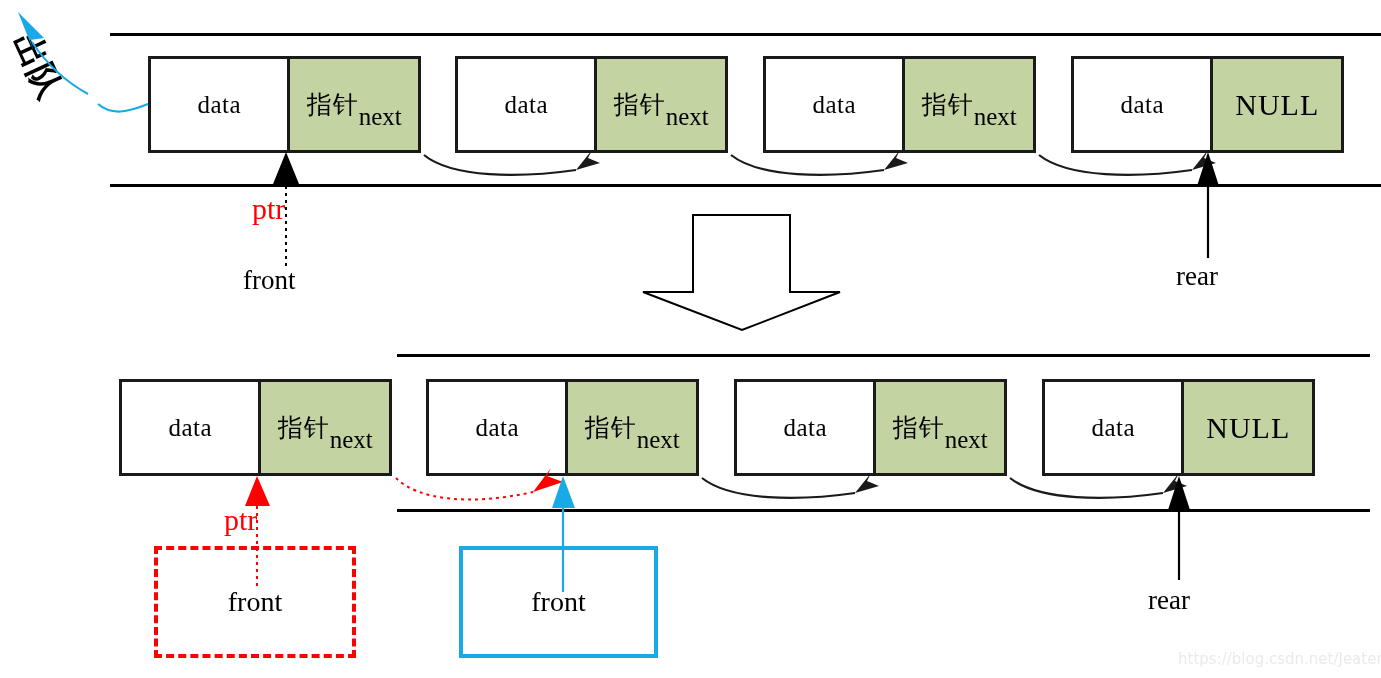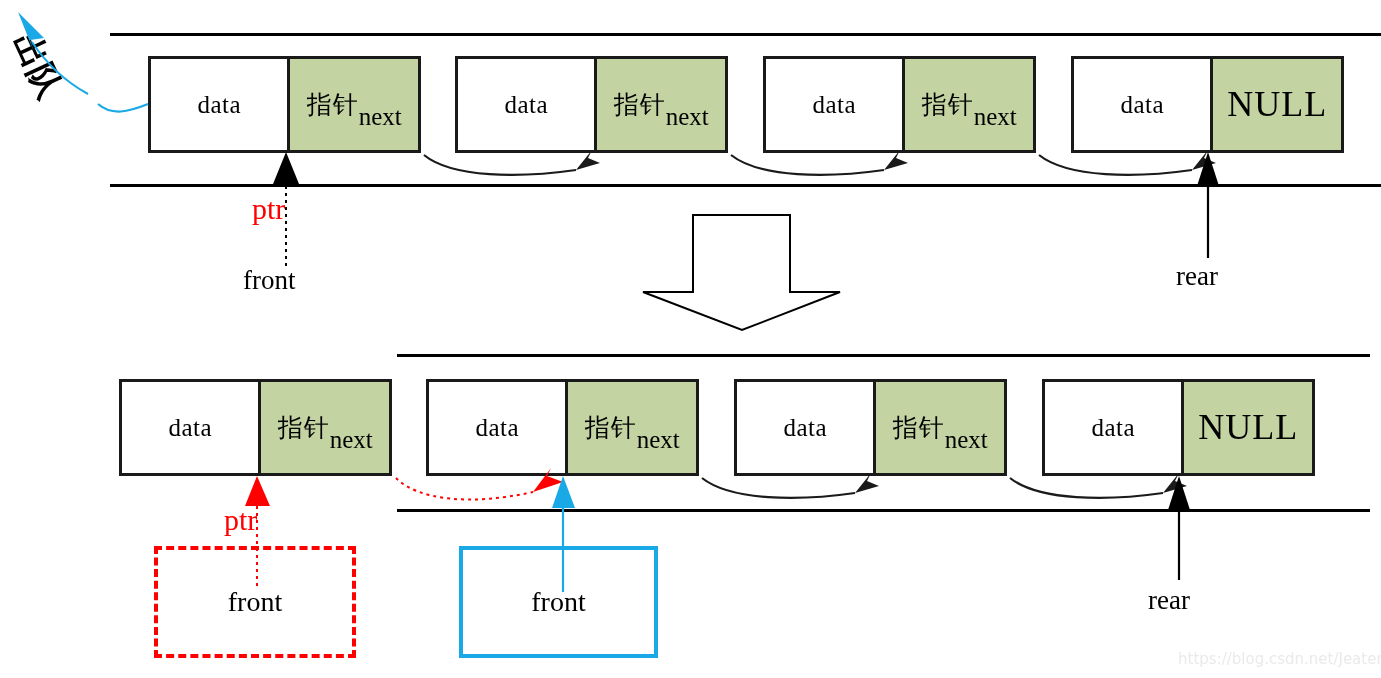--- a/index.html
+++ b/index.html
@@ -51,21 +51,21 @@
     letter-spacing: 1px;
   }
   .cell-next .cn-en {
     font-size: 25px;
     margin-top: 24px;
   }
   .cell-next.is-null {
     justify-content: center;
   }
   .cell-next .cn-null {
-    font-size: 36px;
+    font-size: 30px;
     letter-spacing: 1px;
   }
   .hline {
     position: absolute;
     height: 0;
     border-top: 3px solid #000000;
   }
   .lbl {
     position: absolute;
     font-size: 27px;

